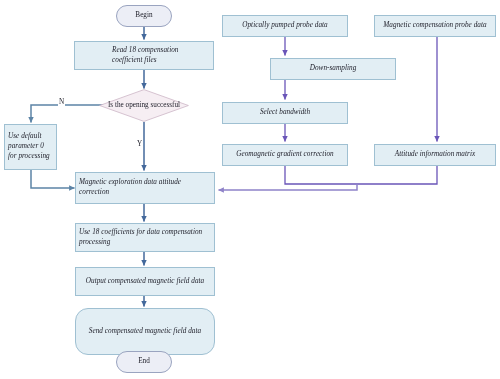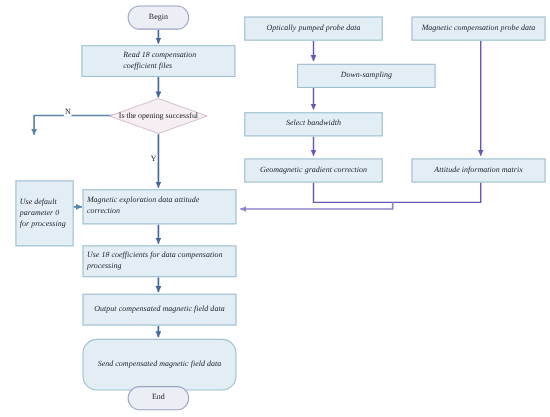--- a/index.html
+++ b/index.html
@@ -136,21 +136,21 @@
     <span>Read 18 compensation coefficient files</span>
   </div>
 
   <div class="diamond-wrap" style="left:99px; top:89px; width:90px; height:33px;">
     <svg width="90" height="33" viewBox="0 0 90 33" style="position:absolute;left:0;top:0;">
       <polygon points="45,0.6 89.4,16.5 45,32.4 0.6,16.5" fill="#f6eef3" stroke="#cdb6c6" stroke-width="0.8"></polygon>
     </svg>
     <span class="diamond-label">Is the opening successful</span>
   </div>
 
-  <div class="node proc" style="left:14px; top:124px; width:53px; height:60px;margin-top:40px;">
+  <div class="node proc" style="left:4px; top:124px; width:53px; height:46px;">
     <span>Use default parameter 0 for processing</span>
   </div>
 
   <div class="node proc" style="left:75px; top:172px; width:140px; height:32px;">
     <span>Magnetic exploration data attitude correction</span>
   </div>
 
   <div class="node proc" style="left:75px; top:223px; width:140px; height:29px;">
     <span>Use 18 coefficients for data compensation processing</span>
   </div>

